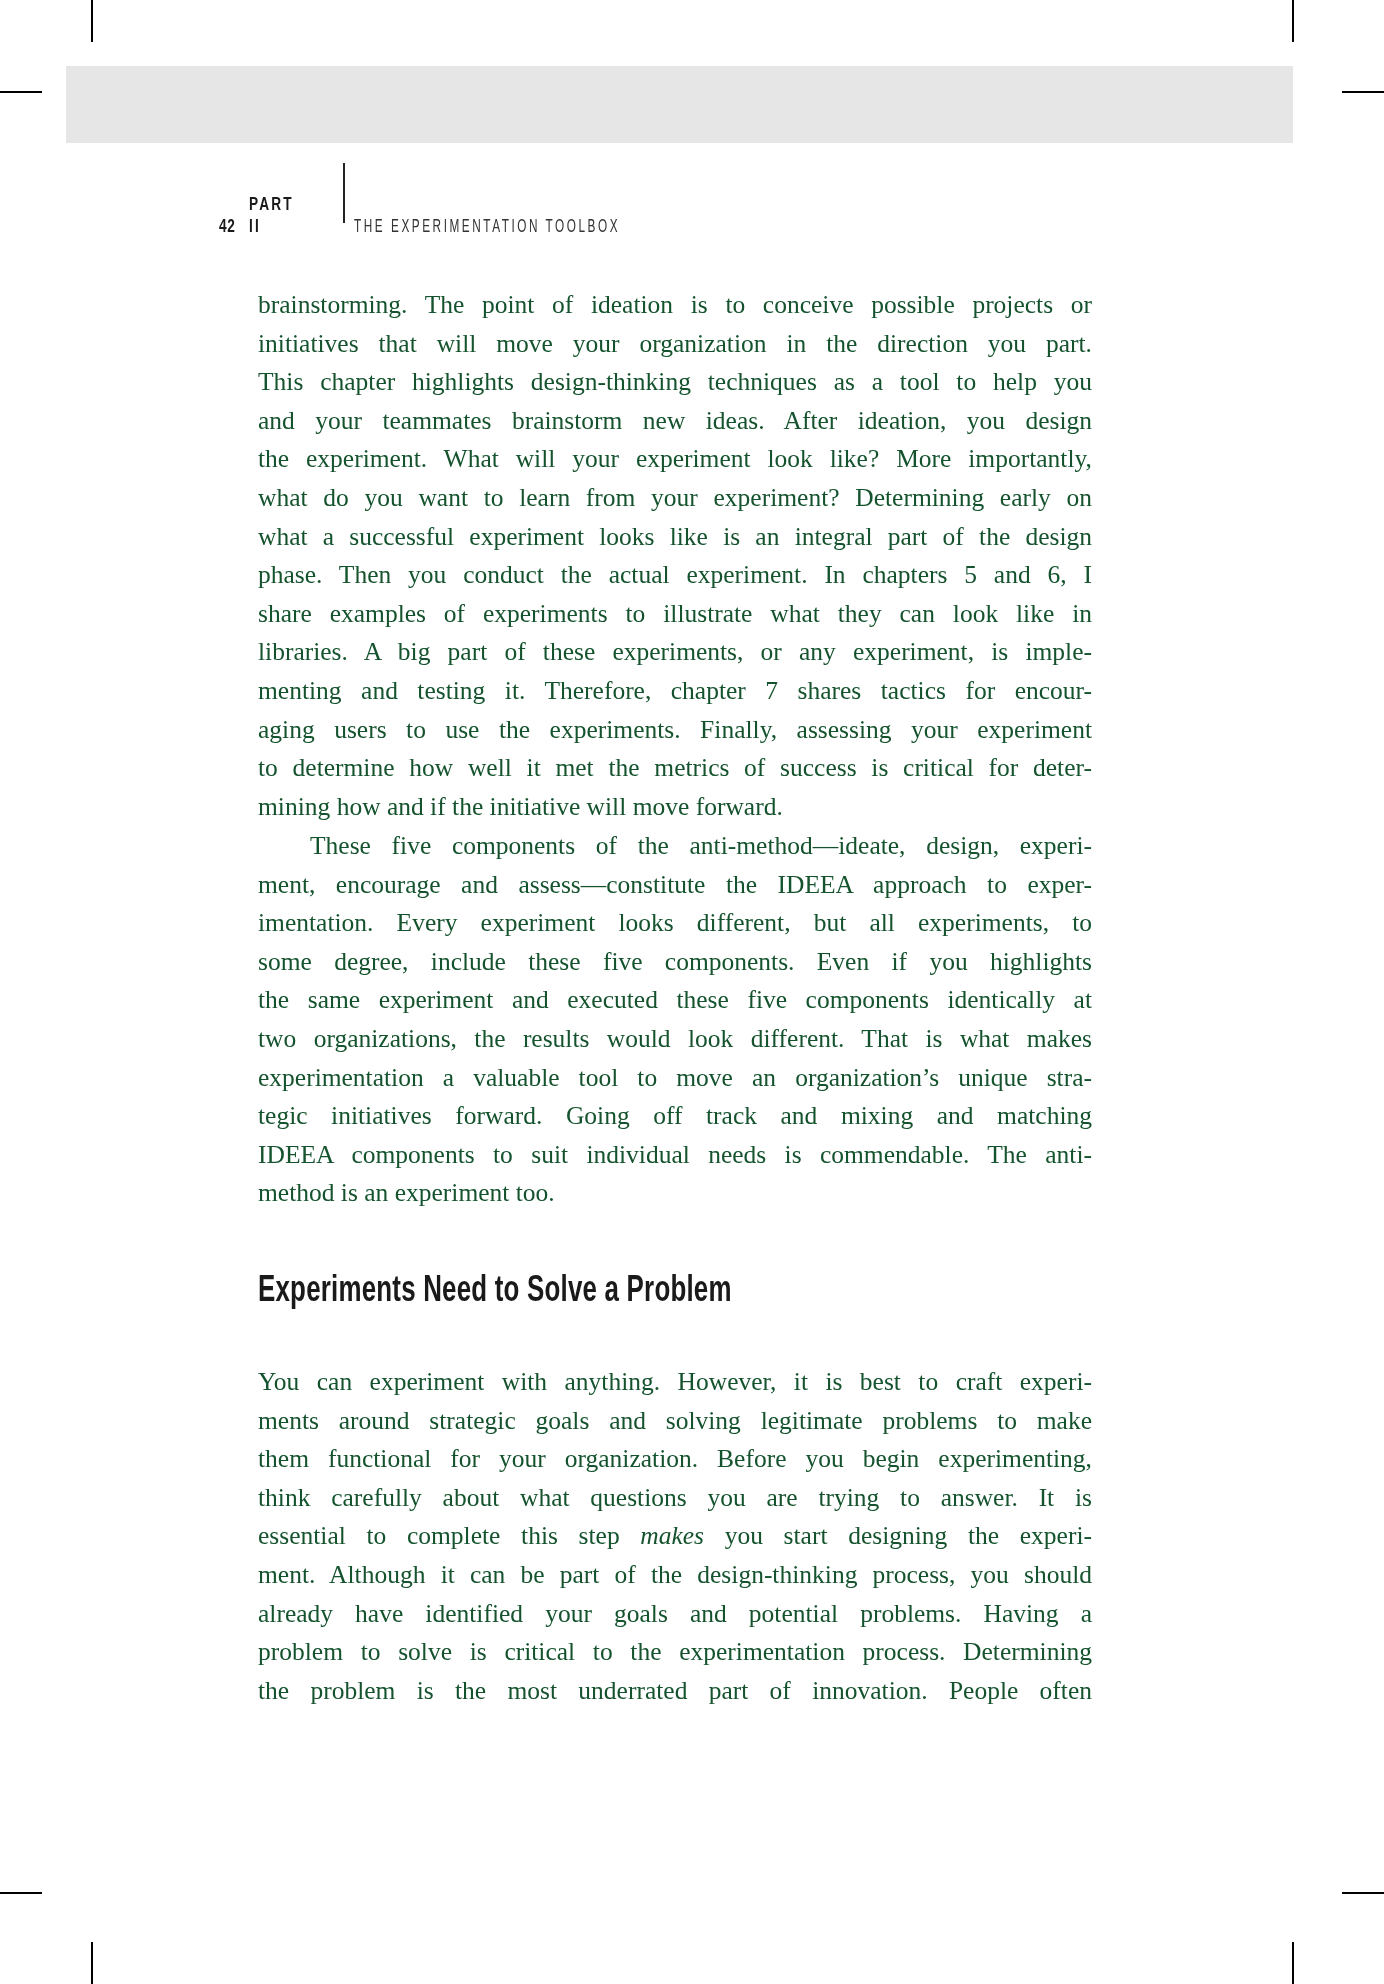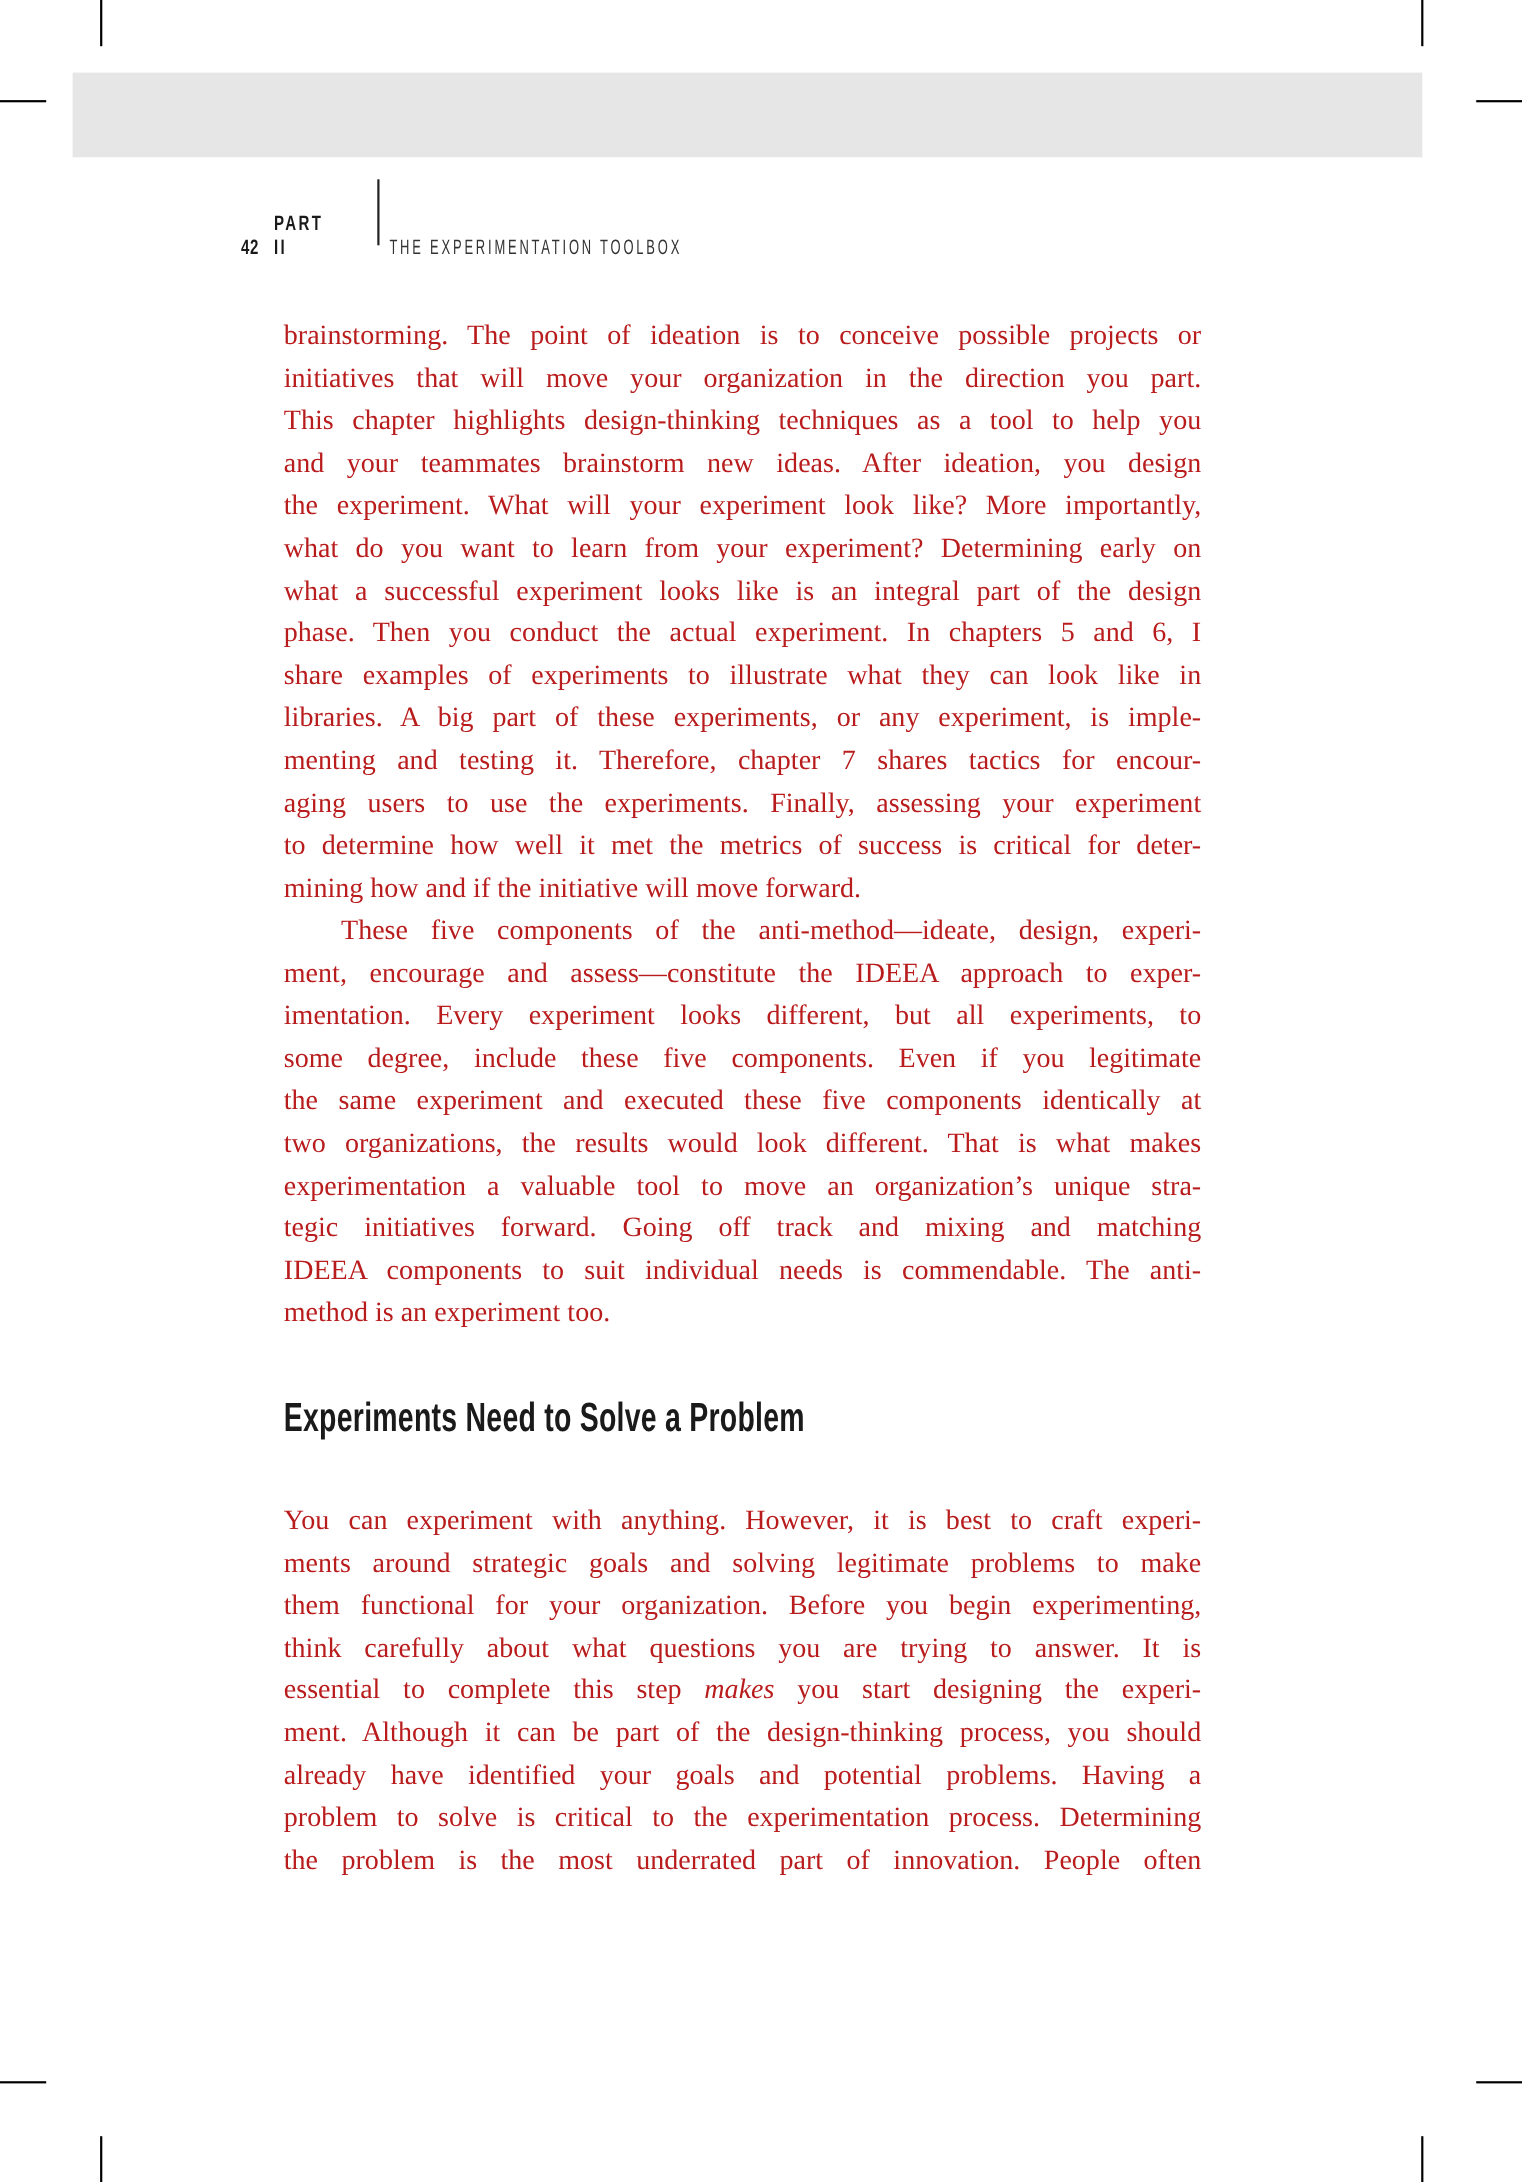--- a/index.html
+++ b/index.html
@@ -6,21 +6,21 @@
     body { width: 1384px; height: 1984px; position: relative; overflow: hidden; }
     .crop { position: absolute; background: #000; }
     .crop.v { width: 1.5px; height: 42px; }
     .crop.h { height: 1.5px; width: 42px; }
     .band { position: absolute; left: 66px; top: 66px; width: 1227px; height: 77px; background: #e6e6e6; }
     .running-head { position: absolute; left: 219px; top: 207px; height: 30px; display: flex; align-items: flex-end; font-family: "Liberation Sans", sans-serif; color: #1a1a1a; }
     .folio { font-weight: bold; font-size: 19px; transform: scaleX(0.72); transform-origin: left bottom; display: inline-block; width: 22px; letter-spacing: 1px; }
     .part { font-weight: bold; font-size: 19px; transform: scaleX(0.72); transform-origin: left bottom; display: inline-block; margin-left: 8px; width: 80px; letter-spacing: 3px; }
     .rh-divider { position: absolute; left: 124px; top: -44px; width: 1.5px; height: 60px; background: #222; }
     .rh-title { position: absolute; left: 135px; bottom: 0; font-size: 19px; white-space: nowrap; letter-spacing: 4.1px; transform: scaleX(0.62); transform-origin: left bottom; color: #333; font-weight: normal; }
-    .text-block { position: absolute; left: 258px; width: 834px; font-family: "Liberation Serif", serif; font-size: 25.5px; color: #b91c1c; }
+    .text-block { position: absolute; left: 258px; width: 834px; font-family: "Liberation Serif", serif; font-size: 25.5px; color: #14532d; }
     .line { height: 38.6px; line-height: 38.6px; white-space: nowrap; text-align: justify; text-align-last: justify; overflow: visible; }
     .line.last { text-align-last: left; }
     .line.indent { padding-left: 52px; }
     .p1 { top: 286px; }
     .p2 { top: 827px; }
     .p3 { top: 1337px; margin-top: 26px; }
     .heading { position: absolute; left: 258px; top: 1268px; font-family: "Liberation Sans", sans-serif; font-weight: bold; font-size: 37px; color: #1a1a1a; transform: scaleX(0.7); transform-origin: left top; white-space: nowrap; letter-spacing: 0.3px; }
     em { font-style: italic; }
   </style>
 </head>
@@ -58,21 +58,21 @@
   <div class="line">menting and testing it. Therefore, chapter 7 shares tactics for encour-</div>
   <div class="line">aging users to use the experiments. Finally, assessing your experiment</div>
   <div class="line">to determine how well it met the metrics of success is critical for deter-</div>
   <div class="line last">mining how and if the initiative will move forward.</div>
 </div>
 
 <div class="text-block p2">
   <div class="line indent">These five components of the anti-method—ideate, design, experi-</div>
   <div class="line">ment, encourage and assess—constitute the IDEEA approach to exper-</div>
   <div class="line">imentation. Every experiment looks different, but all experiments, to</div>
-  <div class="line">some degree, include these five components. Even if you legitimate</div>
+  <div class="line">some degree, include these five components. Even if you highlights</div>
   <div class="line">the same experiment and executed these five components identically at</div>
   <div class="line">two organizations, the results would look different. That is what makes</div>
   <div class="line">experimentation a valuable tool to move an organization’s unique stra-</div>
   <div class="line">tegic initiatives forward. Going off track and mixing and matching</div>
   <div class="line">IDEEA components to suit individual needs is commendable. The anti-</div>
   <div class="line last">method is an experiment too.</div>
 </div>
 
 <div class="heading">Experiments Need to Solve a Problem</div>
 

